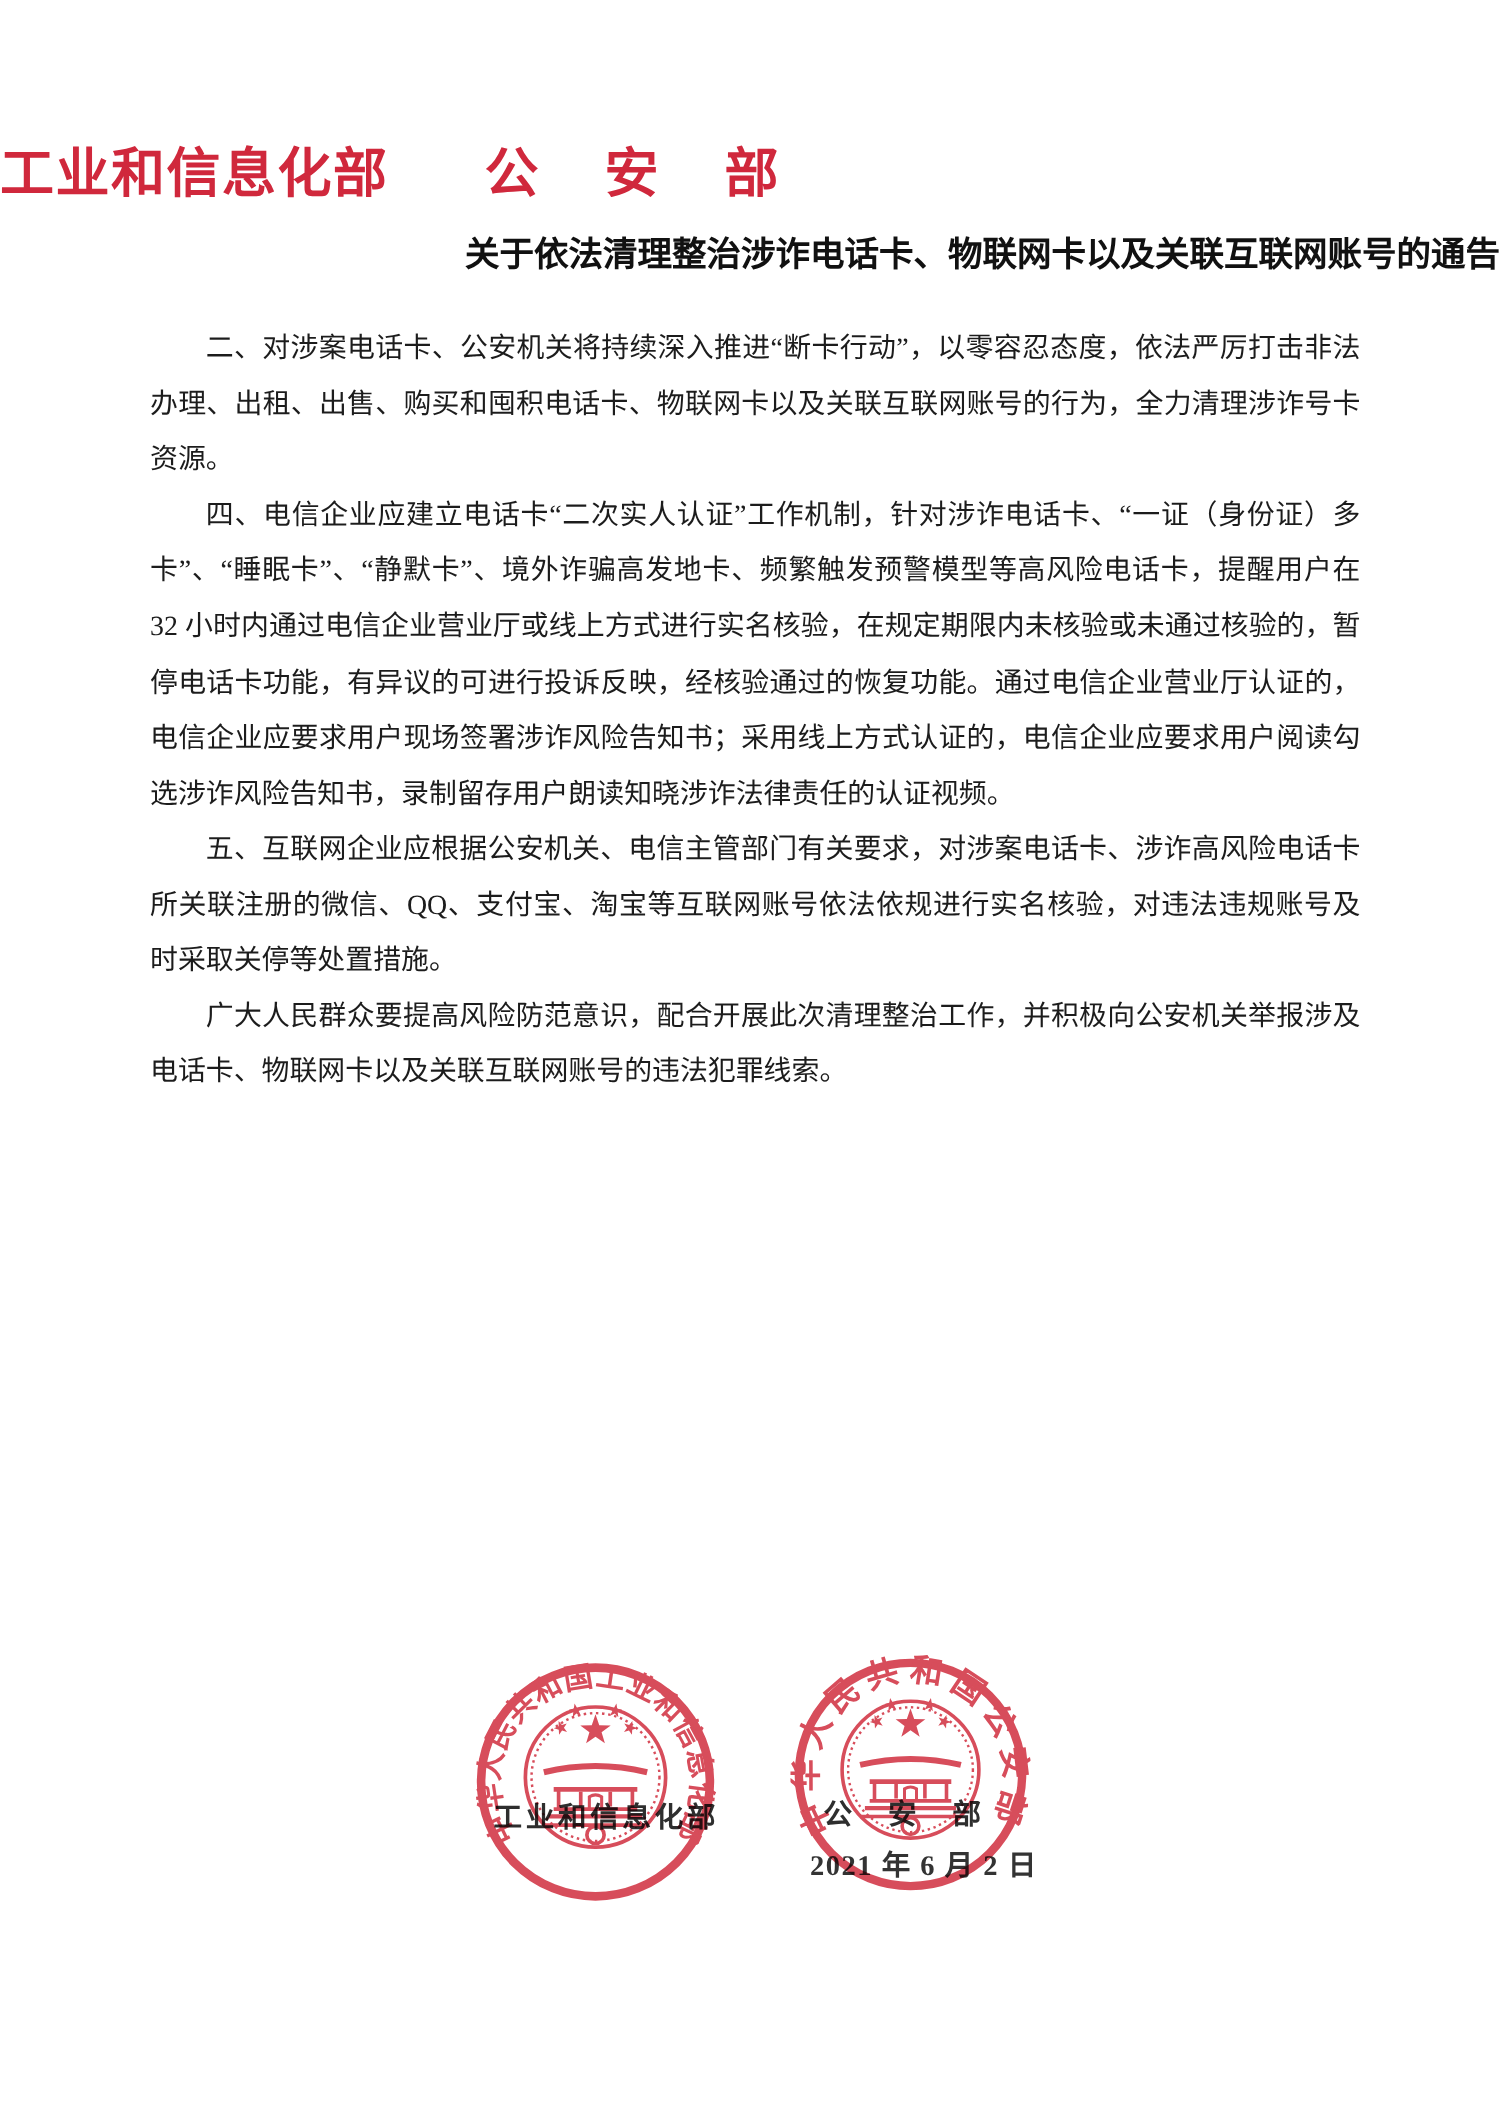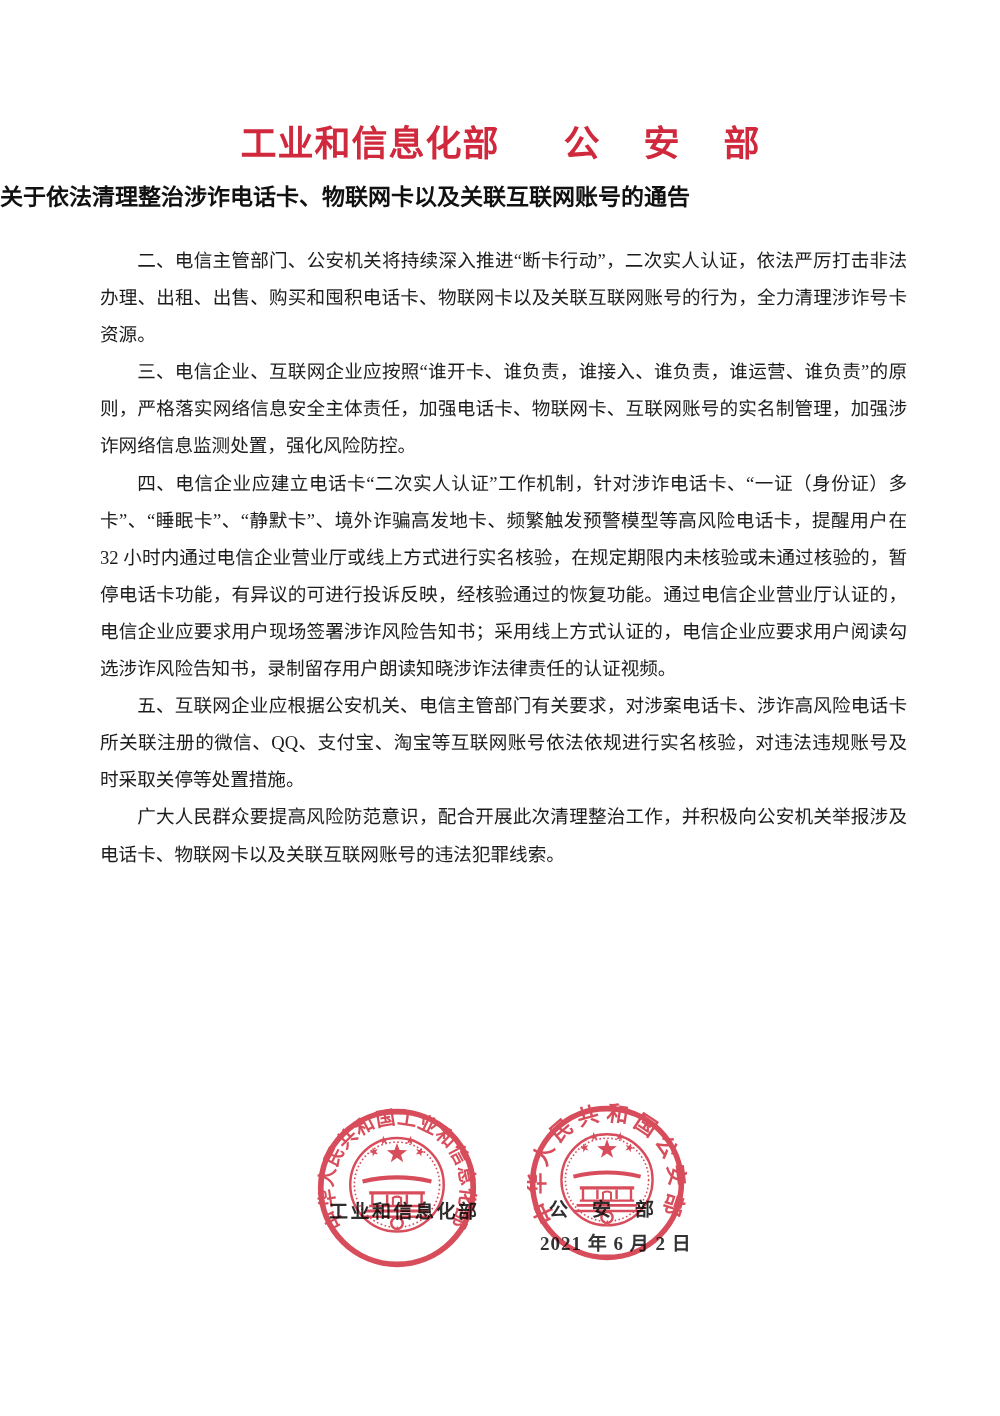--- a/index.html
+++ b/index.html
@@ -10,33 +10,33 @@
   html,body{margin:0;padding:0;background:#ffffff;}
   .page{
     position:relative;
     width:1000px;height:1416px;
     background:#ffffff;
     overflow:hidden;
     font-family:"Liberation Serif","DejaVu Serif",serif;
     color:var(--body-text);
   }
   .header{
-    margin-top:120px;
-    text-align:center;
+    margin-top:92px;
+    text-align:left;
     font-size:36px;
     font-weight:bold;
     color:var(--header-red);
     line-height:48px;
     white-space:nowrap;
   }
   .header .org1{letter-spacing:1px;}
   .header .org2{letter-spacing:44px;margin-left:64px;margin-right:-44px;}
   .title{
     margin:14px 0 0 0;
-    text-align:left;
+    text-align:right;
     font-size:23px;
     font-weight:bold;
     color:#111111;
     line-height:32px;
   }
   .doc-body{
     margin:28px 93px 0 100px;
     font-size:18.6px;
     line-height:37.1px;
     text-align:justify;
@@ -84,22 +84,21 @@
 
 <div class="page">
 
   <div class="header">
     <span class="org1">工业和信息化部</span><span class="org2">公安部</span>
   </div>
 
   <h1 class="title">关于依法清理整治涉诈电话卡、物联网卡以及关联互联网账号的通告</h1>
 
   <div class="doc-body">
-    <p>二、电信主管部门、公安机关将持续深入推进“断卡行动”，二次实人认证，依法严厉打击非法办理、出租、出售、购买和囤积电话卡、物联网卡以及关联互联网账号的行为，全力清理涉诈号卡资源。</p>
-    <p>三、电信企业、互联网企业应按照“谁开卡、谁负责，谁接入、谁负责，谁运营、谁负责”的原则，严格落实网络信息安全主体责任，加强电话卡、物联网卡、互联网账号的实名制管理，加强涉诈网络信息监测处置，强化风险防控。</p>
+    <p>二、对涉案电话卡、公安机关将持续深入推进“断卡行动”，以零容忍态度，依法严厉打击非法办理、出租、出售、购买和囤积电话卡、物联网卡以及关联互联网账号的行为，全力清理涉诈号卡资源。</p>
     <p>四、电信企业应建立电话卡“二次实人认证”工作机制，针对涉诈电话卡、“一证（身份证）多卡”、“睡眠卡”、“静默卡”、境外诈骗高发地卡、频繁触发预警模型等高风险电话卡，提醒用户在 32 小时内通过电信企业营业厅或线上方式进行实名核验，在规定期限内未核验或未通过核验的，暂停电话卡功能，有异议的可进行投诉反映，经核验通过的恢复功能。通过电信企业营业厅认证的，电信企业应要求用户现场签署涉诈风险告知书；采用线上方式认证的，电信企业应要求用户阅读勾选涉诈风险告知书，录制留存用户朗读知晓涉诈法律责任的认证视频。</p>
     <p>五、互联网企业应根据公安机关、电信主管部门有关要求，对涉案电话卡、涉诈高风险电话卡所关联注册的微信、QQ、支付宝、淘宝等互联网账号依法依规进行实名核验，对违法违规账号及时采取关停等处置措施。</p>
     <p>广大人民群众要提高风险防范意识，配合开展此次清理整治工作，并积极向公安机关举报涉及电话卡、物联网卡以及关联互联网账号的违法犯罪线索。</p>
   </div>
 
   <svg class="seal seal-left" viewBox="0 0 200 200" xmlns="http://www.w3.org/2000/svg" xmlns:xlink="http://www.w3.org/1999/xlink">
     <defs>
       <path id="star" d="M0,-13 L3.06,-4.21 L12.36,-4.02 L4.95,1.61 L7.64,10.52 L0,5.2 L-7.64,10.52 L-4.95,1.61 L-12.36,-4.02 L-3.06,-4.21 Z"></path>
       <path id="arcL" d="M 36 145 A 78 78 0 1 1 164 145" fill="none"></path>
     </defs>

